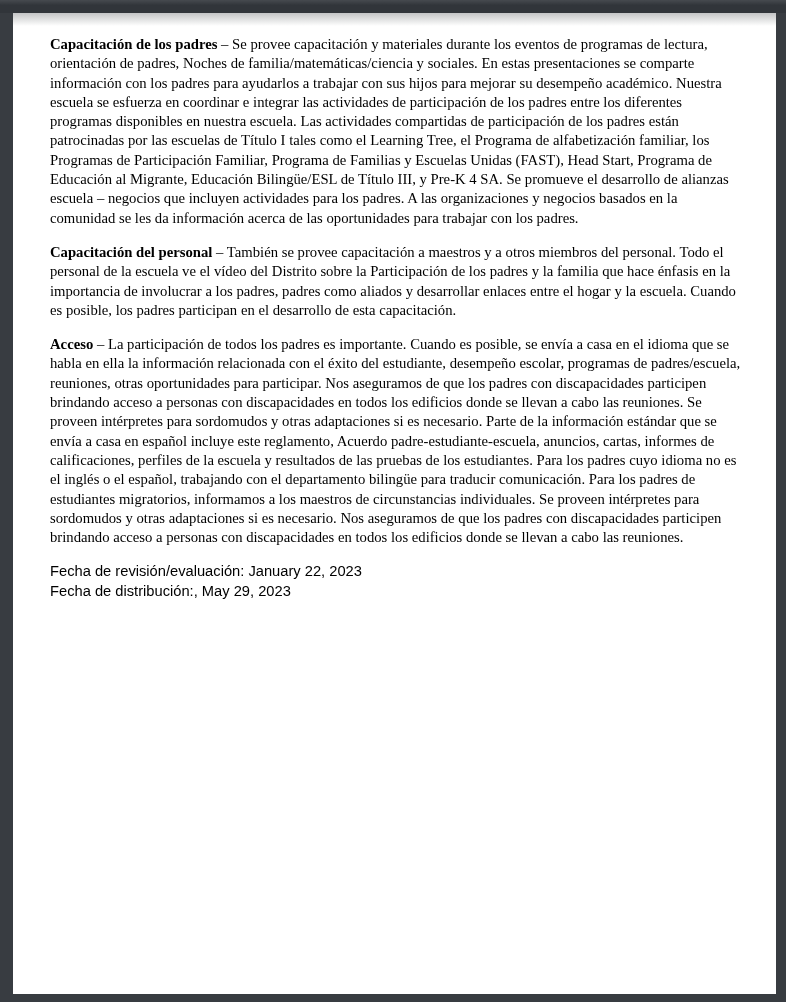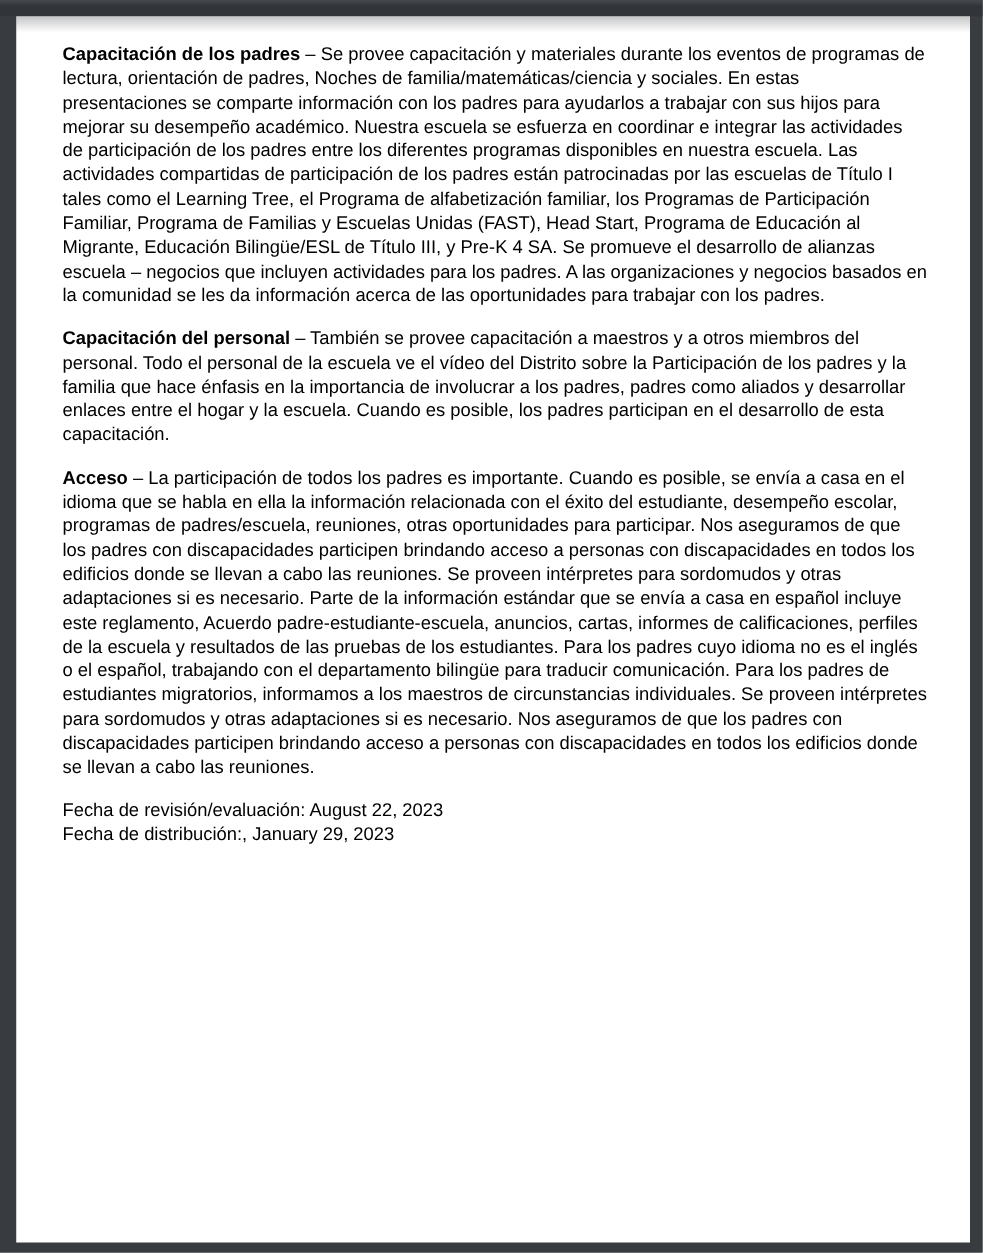--- a/index.html
+++ b/index.html
@@ -43,20 +43,21 @@
   }
   .content {
     padding: 22px 34px 0 37px;
     font-size: 14.7px;
     line-height: 19.3px;
     color: #000000;
     text-align: left;
   }
   .para {
     margin: 0 0 15px 0;
+    font-family: Liberation Serif, serif;
   }
   .line {
     margin: 0;
   }
   .line-last {
     margin: 0 0 15px 0;
   }
   .lead {
     font-weight: bold;
   }
@@ -69,20 +70,20 @@
 
   <div class="page">
     <div class="content">
 
       <p class="para"><span class="lead">Capacitación de los padres</span><span> – Se provee capacitación y materiales durante los eventos de programas de lectura, orientación de padres, Noches de familia/matemáticas/ciencia y sociales. En estas presentaciones se comparte información con los padres para ayudarlos a trabajar con sus hijos para mejorar su desempeño académico. Nuestra escuela se esfuerza en coordinar e integrar las actividades de participación de los padres entre los diferentes programas disponibles en nuestra escuela. Las actividades compartidas de participación de los padres están patrocinadas por las escuelas de Título I tales como el Learning Tree, el Programa de alfabetización familiar, los Programas de Participación Familiar, Programa de Familias y Escuelas Unidas (FAST), Head Start, Programa de Educación al Migrante, Educación Bilingüe/ESL de Título III, y Pre-K 4 SA. Se promueve el desarrollo de alianzas escuela – negocios que incluyen actividades para los padres. A las organizaciones y negocios basados en la comunidad se les da información acerca de las oportunidades para trabajar con los padres.</span></p>
 
       <p class="para"><span class="lead">Capacitación del personal</span><span> – También se provee capacitación a maestros y a otros miembros del personal. Todo el personal de la escuela ve el vídeo del Distrito sobre la Participación de los padres y la familia que hace énfasis en la importancia de involucrar a los padres, padres como aliados y desarrollar enlaces entre el hogar y la escuela. Cuando es posible, los padres participan en el desarrollo de esta capacitación.</span></p>
 
       <p class="para"><span class="lead">Acceso</span><span> – La participación de todos los padres es importante. Cuando es posible, se envía a casa en el idioma que se habla en ella la información relacionada con el éxito del estudiante, desempeño escolar, programas de padres/escuela, reuniones, otras oportunidades para participar. Nos aseguramos de que los padres con discapacidades participen brindando acceso a personas con discapacidades en todos los edificios donde se llevan a cabo las reuniones. Se proveen intérpretes para sordomudos y otras adaptaciones si es necesario. Parte de la información estándar que se envía a casa en español incluye este reglamento, Acuerdo padre-estudiante-escuela, anuncios, cartas, informes de calificaciones, perfiles de la escuela y resultados de las pruebas de los estudiantes. Para los padres cuyo idioma no es el inglés o el español, trabajando con el departamento bilingüe para traducir comunicación. Para los padres de estudiantes migratorios, informamos a los maestros de circunstancias individuales. Se proveen intérpretes para sordomudos y otras adaptaciones si es necesario. Nos aseguramos de que los padres con discapacidades participen brindando acceso a personas con discapacidades en todos los edificios donde se llevan a cabo las reuniones.</span></p>
 
-      <p class="line">Fecha de revisión/evaluación: August 22, 2023</p>
+      <p class="line">Fecha de revisión/evaluación: January 22, 2023</p>
 
-      <p class="line line-last">Fecha de distribución:, January 29, 2023</p>
+      <p class="line line-last">Fecha de distribución:, May 29, 2023</p>
 
 
     </div>
   </div>
 </div>
 
 </body></html>

